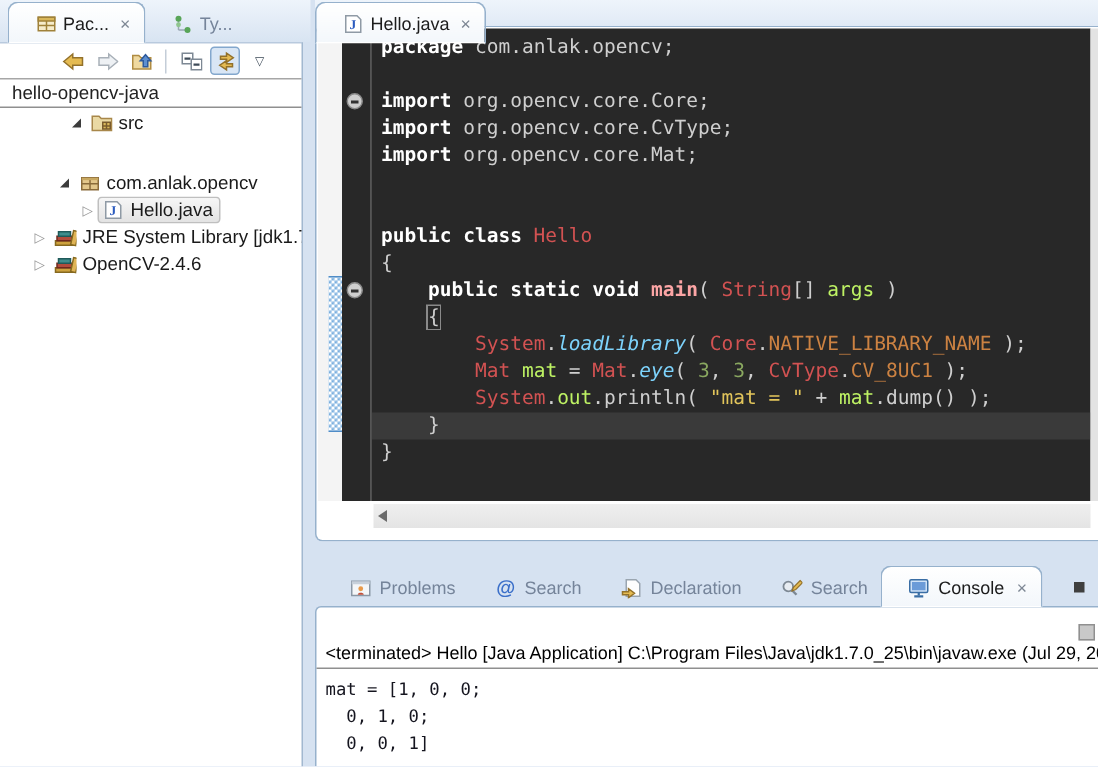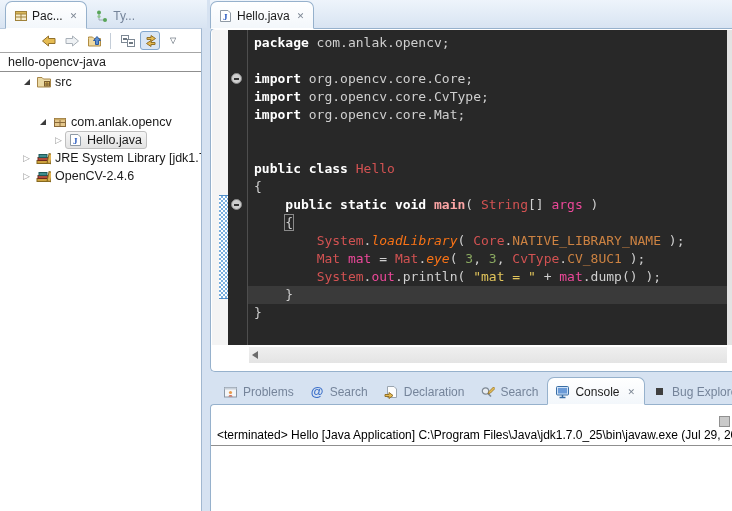--- a/index.html
+++ b/index.html
@@ -1,19 +1,19 @@
 <!DOCTYPE html>
 <html><head>
 <meta charset="utf-8">
 <style>
   html,body{margin:0;padding:0;}
   .screen{position:relative;width:732px;height:511px;background:#d6e2f1;font-family:"Liberation Sans",sans-serif;overflow:hidden;-webkit-font-smoothing:antialiased;}
   
   .tabstrip{position:absolute;display:flex;align-items:flex-end;background:linear-gradient(#eef4fb,#d8e4f2);overflow:visible;}
-  .tab{position:relative;display:inline-flex;align-items:center;gap:4px;height:21px;padding:3px 9px 2px 7px;margin-top:2px;
+  .tab{position:relative;display:inline-flex;align-items:center;gap:4px;height:21px;padding:3px 9px 2px 17px;margin-top:2px;
        font-size:12px;color:#75849a;white-space:nowrap;cursor:default;}
   .tab.active{background:linear-gradient(#ffffff,#f3f7fb);border:1px solid #96b1cc;border-bottom:1px solid #fff;
        border-radius:7px 7px 0 0;color:#1c1c1c;z-index:3;margin-bottom:-1px;}
   .tab .lbl{pointer-events:none;}
   .close{font-size:9px;color:#7d8794;margin-left:3px;line-height:10px;}
   .ic{display:inline-flex;width:15px;height:15px;align-items:center;justify-content:center;flex:0 0 auto;}
   .ic svg{display:block;}
   
   .lp-tabs{left:0;top:0;width:202px;height:28px;}
   .winbtns{position:absolute;right:10px;top:7px;display:flex;gap:10px;}
@@ -29,46 +29,46 @@
   .proj-row{height:18px;line-height:18px;padding-left:8px;font-size:12.5px;color:#222;border-bottom:1px solid #8f8f8f;}
   .tree{padding-top:1px;}
   .trow{display:flex;align-items:center;height:18px;font-size:12.5px;color:#1a1a1a;white-space:nowrap;overflow:hidden;}
   .tw{width:13px;display:inline-flex;justify-content:center;align-items:center;flex:0 0 auto;}
   .arr-open{width:0;height:0;border-left:6px solid transparent;border-bottom:6px solid #3c3c3c;}
   .arr-closed{font-size:9px;color:#9a9a9a;line-height:9px;}
   .tcontent{display:inline-flex;align-items:center;gap:4px;padding:0 4px 0 2px;border:1px solid transparent;border-radius:3px;height:16px;}
   .trow.selected .tcontent{background:linear-gradient(#f6f6f6,#e3e3e3);border-color:#bfbfbf;}
   
   .ed-tabs{left:210px;top:0;width:522px;height:28px;}
-  .ed-frame{position:absolute;left:210px;top:28px;width:522px;height:344px;background:#fff;border:1px solid #96b1cc;border-right:none;
+  .ed-frame{position:absolute;left:210px;top:17px;width:522px;height:344px;background:#fff;border:1px solid #96b1cc;border-right:none;
             border-radius:5px 0 0 5px;box-sizing:border-box;overflow:hidden;z-index:2;}
   .ruler{position:absolute;left:1px;top:1px;width:16px;height:315px;background:#f4f4f4;}
   .hatch{position:absolute;left:7px;width:9px;background-color:#fff;
      background-image:linear-gradient(45deg,#79aede 25%,transparent 25%,transparent 75%,#79aede 75%),
                       linear-gradient(45deg,#79aede 25%,transparent 25%,transparent 75%,#79aede 75%);
      background-size:4px 4px;background-position:0 0,2px 2px;
      border-top:1px solid #4f8cc7;border-bottom:1px solid #4f8cc7;box-sizing:border-box;}
   .annband{position:absolute;left:17px;top:1px;width:19px;height:315px;background:#282828;}
   .fold{position:absolute;left:3px;width:11px;height:11px;border-radius:50%;background:#cfcfcf;border:1px solid #8a8a8a;box-sizing:border-box;
         display:flex;align-items:center;justify-content:center;}
   .fold::after{content:"";width:5px;height:2px;background:#333;}
   .codearea{position:absolute;left:36px;top:1px;right:5px;height:315px;background:#282828;border-left:1px solid #4e4e4e;box-sizing:border-box;
             font-family:"DejaVu Sans Mono","Liberation Mono",monospace;font-size:13px;line-height:18px;
             white-space:pre;tab-size:4;-moz-tab-size:4;overflow:hidden;padding-top:4px;}
   .code-line{height:18px;padding-left:6px;}
   .code-line.current{background:#3a3a3a;}
   .tk-kw{color:#ffffff;font-weight:bold;}
   .tk-me{color:#fca5a5;font-weight:bold;}
   .tk-pl{color:#cfcfcf;}
   .tk-cl{color:#d25252;}
-  .tk-va{color:#ec4899;}
+  .tk-va{color:#bef264;}
   .tk-nu{color:#8aa860;}
   .tk-st{color:#e2c55b;}
   .tk-fd{color:#cc8242;}
-  .tk-sm{color:#f97316;font-style:italic;}
+  .tk-sm{color:#7dd3fc;font-style:italic;}
   .tk-bm{color:#cfcfcf;box-shadow:0 0 0 1px #8a8a8a;}
   .hscroll{position:absolute;left:38px;right:5px;top:318px;height:16px;background:linear-gradient(#efefef,#e4e4e4);display:flex;align-items:center;}
   .harrow{width:0;height:0;border-top:4px solid transparent;border-bottom:4px solid transparent;border-right:6px solid #6b6b6b;margin-left:3px;}
   .vscroll{position:absolute;right:0;top:1px;width:5px;height:315px;background:#e3e3e3;}
   
   .cs-tabs{left:210px;top:378px;width:522px;height:26px;background:transparent;}
   .cs-tabs .tab{gap:5px;}
   .cs-body{position:absolute;left:210px;top:404px;width:522px;height:107px;background:#fff;border:1px solid #96b1cc;border-right:none;border-bottom:none;
            border-radius:4px 0 0 0;box-sizing:border-box;z-index:2;}
   .cs-minibtn{position:absolute;right:2px;top:11px;width:9px;height:9px;background:#c9c9c9;border:1px solid #909090;}
@@ -155,21 +155,21 @@
           </span>
         </button>
         <button class="tbtn">
           <span class="ic">
             <span style="font-size:8px;color:#3e4b58;line-height:8px;">▽</span>
           </span>
         </button>
       </div>
     <div class="proj-row">hello-opencv-java</div>
     <div class="tree" id="lp-tree">
-        <div class="trow" style="padding-left: 20px;">
+        <div class="trow" style="padding-left: 20px; margin-left: 24px;">
           <span class="tw">
             <span class="arr-open"></span>
           </span>
           <span class="tcontent">
             <span class="ic">
               <svg width="16" height="14">
                 <path d="M1.5 4 L1.5 12 L14.5 12 L14.5 4 L7.5 4 L6 2.5 L1.5 2.5 Z" fill="#ead9a4" stroke="#a8874a"></path>
                 <rect x="8.5" y="6.5" width="5" height="4.5" fill="#d9b75a" stroke="#7a5c2e"></rect>
                 <line x1="11" y1="6.5" x2="11" y2="11" stroke="#7a5c2e"></line>
                 <line x1="8.5" y1="9" x2="13.5" y2="9" stroke="#7a5c2e"></line>
@@ -320,15 +320,16 @@
             <rect x="1" y="1" width="7" height="7" fill="#3f3f3f"></rect>
           </svg>
         </span>
         <span class="lbl">Bug Explorer</span>
       </span>
     </div>
 
   <div class="cs-body">
     <span class="cs-minibtn"></span>
     <div class="status">&lt;terminated&gt; Hello [Java Application] C:\Program Files\Java\jdk1.7.0_25\bin\javaw.exe (Jul 29, 20</div>
+    <div class="cout" id="cout"><div>mat = [1, 0, 0;</div><div>  0, 1, 0;</div><div>  0, 0, 1]</div></div>
   </div>
 
 </div>
 
 </body></html>

